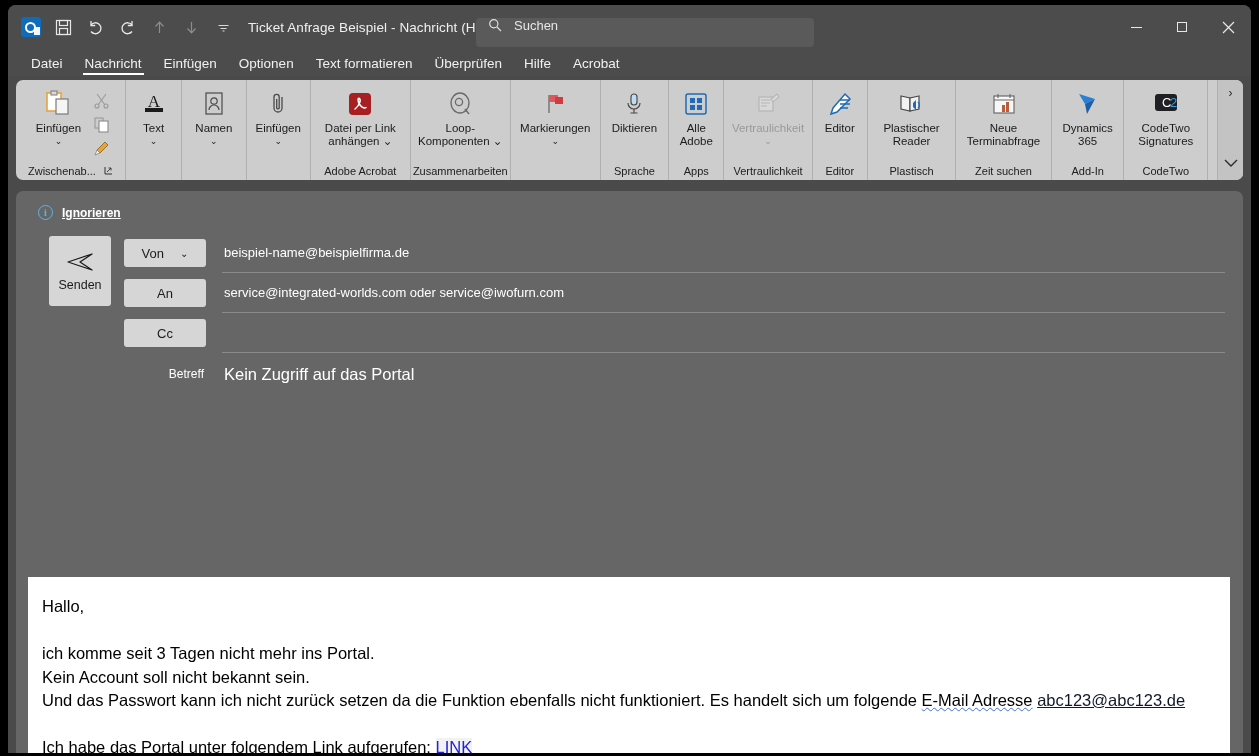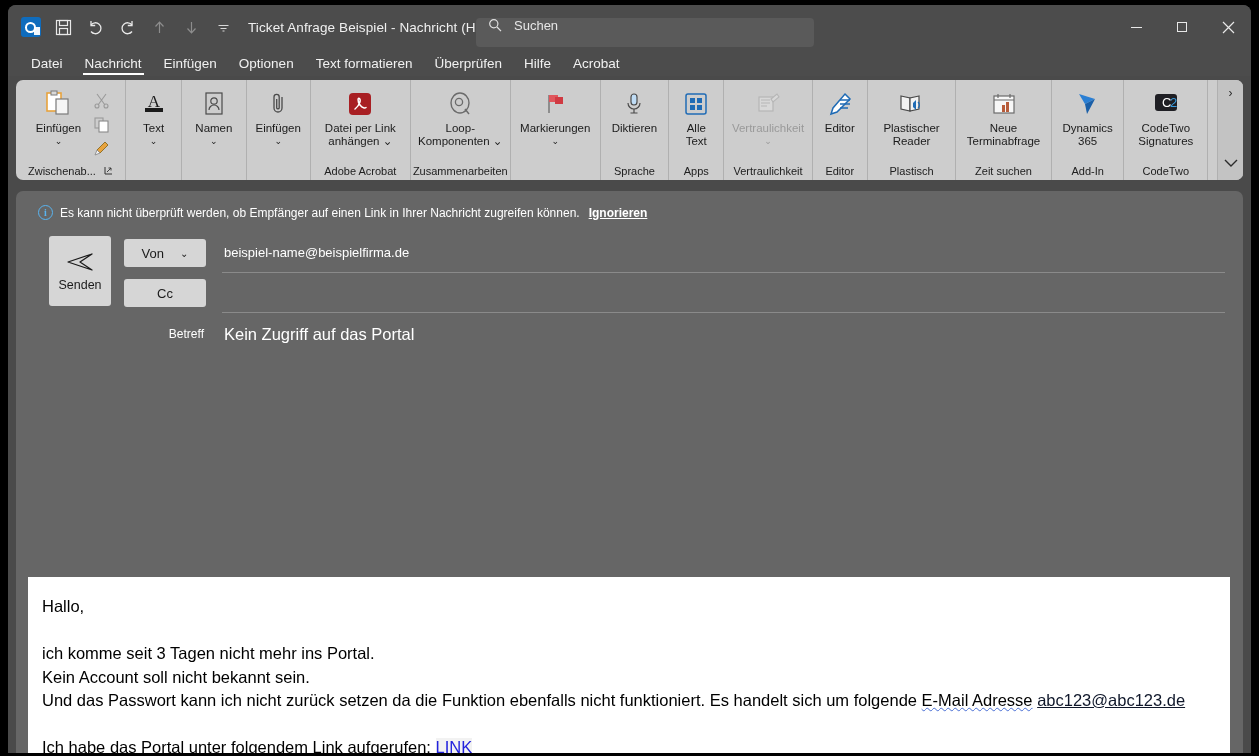--- a/index.html
+++ b/index.html
@@ -676,21 +676,21 @@
             <div class="ico">
               <svg width="26" height="26" viewBox="0 0 26 26">
                 <rect x="3" y="3" width="20" height="20" rx="2" fill="none" stroke="#1f6bb5" stroke-width="1.5"></rect>
                 <rect x="7" y="7" width="5" height="5" fill="#1f6bb5"></rect>
                 <rect x="14" y="7" width="5" height="5" fill="#1f6bb5"></rect>
                 <rect x="7" y="14" width="5" height="5" fill="#1f6bb5"></rect>
                 <rect x="14" y="14" width="5" height="5" fill="#1f6bb5"></rect>
               </svg>
             </div>
             <div class="lbl">Alle
-Text</div>
+Adobe</div>
           </div>
         </div>
         <div class="glabel">Apps</div>
       </div>
 
       <div class="rgroup" style="width:88px">
         <div class="gbody">
           <div class="rbtn wide disabled" style="width:84px">
             <div class="ico">
               <svg width="28" height="26" viewBox="0 0 28 26">
@@ -807,21 +807,20 @@
             <path d="M1 2 L7 8 L13 2" fill="none" stroke="#2b2b2b" stroke-width="1.4"></path>
           </svg>
         </div>
       </div>
     </div>
 
     <div class="content">
 
       <div class="infobar">
         <span class="info-icon">i</span>
-        <span>Es kann nicht überprüft werden, ob Empfänger auf einen Link in Ihrer Nachricht zugreifen können.</span>
         <span class="info-link">Ignorieren</span>
       </div>
 
       <div class="header-area">
 
         <div class="send-btn">
           <svg width="30" height="22" viewBox="0 0 30 22">
             <path d="M3 11 L27 3 L15 11 L27 19 Z" fill="none" stroke="#1b1b1b" stroke-width="1.3" stroke-linejoin="round"></path>
           </svg>
           <span>Senden</span>
@@ -830,20 +829,26 @@
         <div class="fields">
 
           <div class="field-row">
             <div class="field-btn">
               <span>Von</span>
               <span style="font-size:10px">⌄</span>
             </div>
             <div class="field-val">beispiel-name@beispielfirma.de</div>
           </div>
 
+          <div class="field-row">
+            <div class="field-btn">
+              <span>An</span>
+            </div>
+            <div class="field-val">service@integrated-worlds.com oder service@iwofurn.com</div>
+          </div>
 
           <div class="field-row">
             <div class="field-btn">
               <span>Cc</span>
             </div>
             <div class="field-val"></div>
           </div>
 
           <div class="subject-row">
             <div class="subject-label">Betreff</div>

